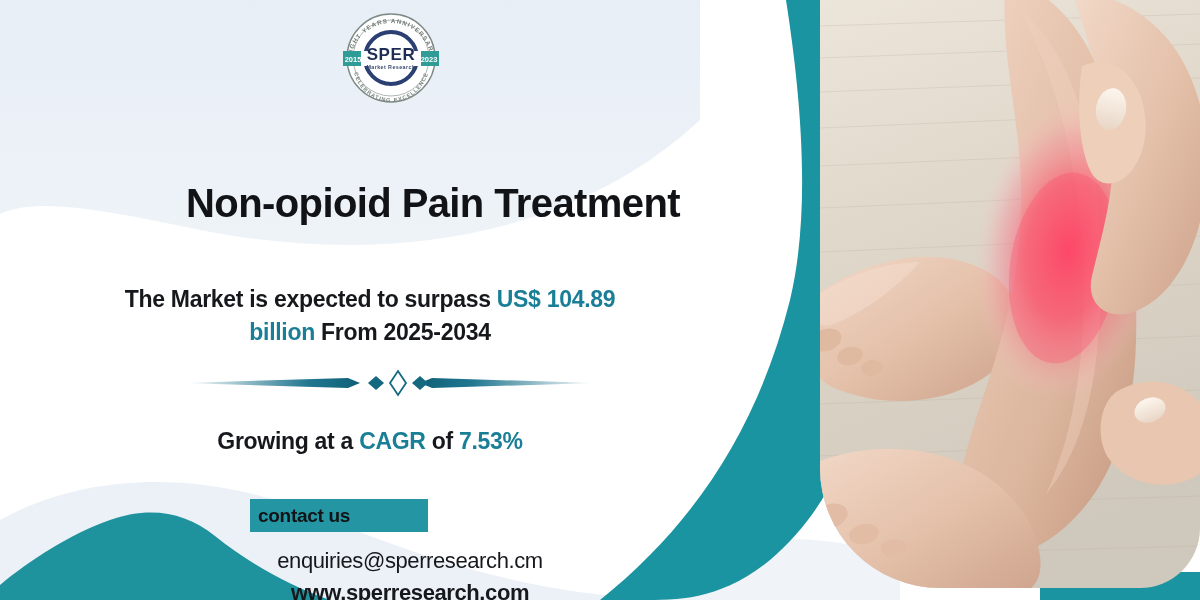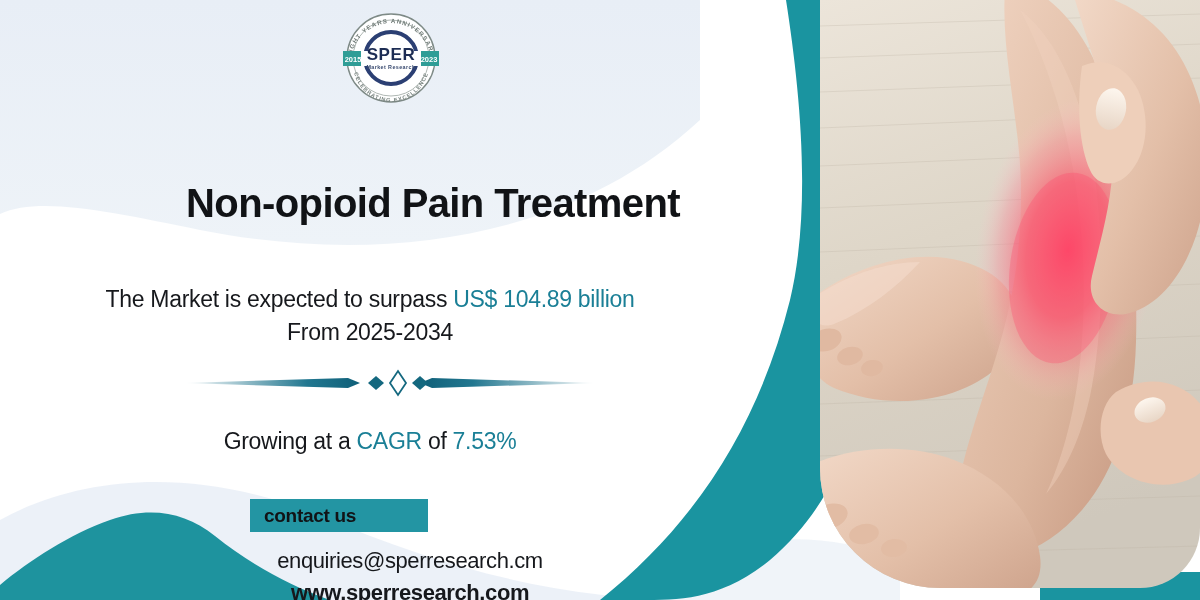--- a/index.html
+++ b/index.html
@@ -58,51 +58,51 @@
     margin-top:32px;
   }
 
   .subhead {
     position:absolute;
     left:100px; top:283px;
     width:540px;
     text-align:center;
     font-size:23px;
     line-height:1.42;
-    font-weight:normal;
+    font-weight:bold;
     letter-spacing:-0.3px;
     color:#16181c;
   }
   .accent { color:#1a7f96; }
 
   .divider {
     position:absolute;
     left:182px; top:366px;
     width:416px; height:34px;
   }
   .divider svg { display:block; width:100%; height:100%; }
 
   .cagr {
     position:absolute;
     left:110px; top:428px;
     width:520px;
     text-align:center;
     font-size:23px;
-    font-weight:normal;
+    font-weight:bold;
     letter-spacing:-0.3px;
     color:#16181c;
   }
 
   .contact-btn {
     position:absolute;
     left:250px; top:499px;
     width:178px; height:33px;
     background:#2395a3;
     display:flex; align-items:center;
-    padding-left:14px;
+    padding-left:8px;
     font-size:19px;
     font-weight:bold;
     letter-spacing:-0.3px;
     color:#111316;
   }
 
   .email {
     position:absolute;
     left:160px; top:548px;
     width:500px;

